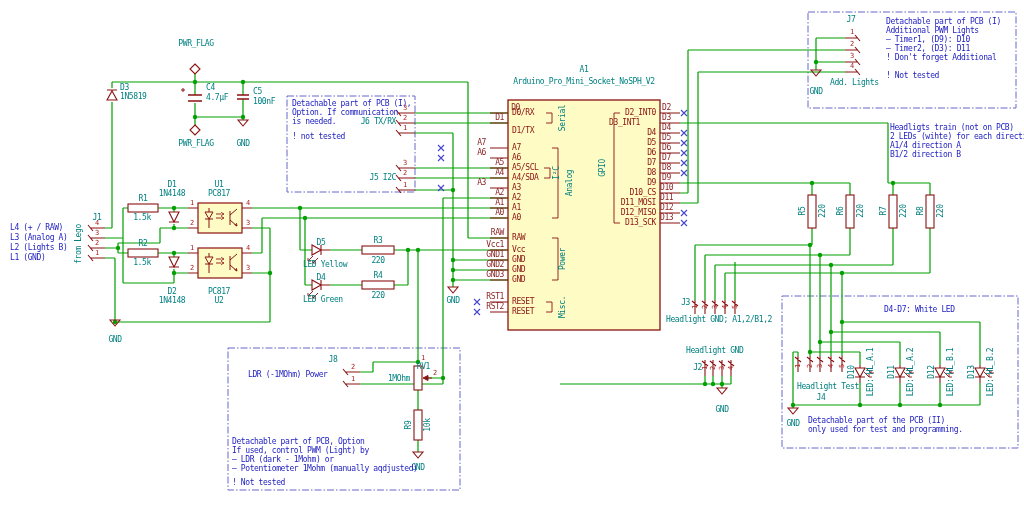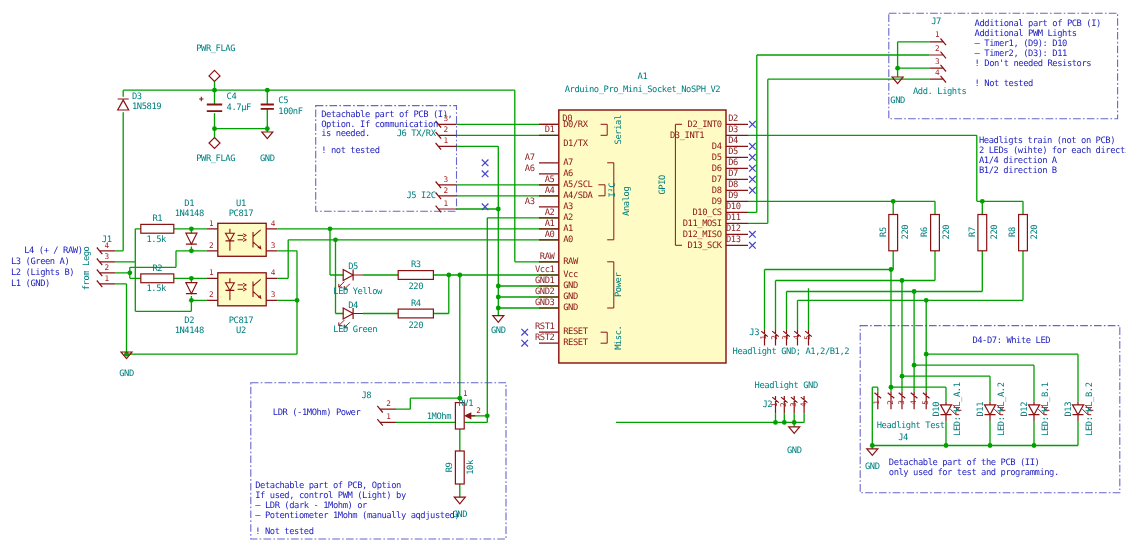--- a/index.html
+++ b/index.html
@@ -268,22 +268,22 @@
 <div class="t teal" style="left:206px;top:94px">4.7μF</div>
 <div class="t teal" style="left:253px;top:88px">C5</div>
 <div class="t teal" style="left:253px;top:98px">100nF</div>
 
 <div class="t teal c" style="left:97px;top:214px">J1</div>
 <div class="t teal rot" style="left:79px;top:244px">from Lego</div>
 <div class="t pnum c" style="left:97px;top:220px">4</div>
 <div class="t pnum c" style="left:97px;top:230px">3</div>
 <div class="t pnum c" style="left:97px;top:240px">2</div>
 <div class="t pnum c" style="left:97px;top:250px">1</div>
-<div class="t blue" style="left:22px;top:224px">L4 (+ / RAW)</div>
-<div class="t blue" style="left:10px;top:234px">L3 (Green A)</div>
+<div class="t blue" style="left:10px;top:224px">L4 (+ / RAW)</div>
+<div class="t blue" style="left:10px;top:234px">L3 (Analog A)</div>
 <div class="t blue" style="left:10px;top:244px">L2 (Lights B)</div>
 <div class="t blue" style="left:10px;top:254px">L1 (GND)</div>
 <div class="t teal c" style="left:115px;top:336px">GND</div>
 
 <div class="t teal c" style="left:143px;top:195px">R1</div>
 <div class="t teal c" style="left:142px;top:214px">1.5k</div>
 <div class="t teal c" style="left:143px;top:240px">R2</div>
 <div class="t teal c" style="left:142px;top:259px">1.5k</div>
 <div class="t teal c" style="left:172px;top:181px">D1</div>
 <div class="t teal c" style="left:172px;top:190px">1N4148</div>
@@ -397,25 +397,25 @@
 <div class="t netlbl" style="left:660px;top:204px">D12</div>
 <div class="t netlbl" style="left:660px;top:214px">D13</div>
 
 <div class="t teal c" style="left:851px;top:16px">J7</div>
 <div class="t pnum c" style="left:852px;top:29px">1</div>
 <div class="t pnum c" style="left:852px;top:41px">2</div>
 <div class="t pnum c" style="left:852px;top:53px">3</div>
 <div class="t pnum c" style="left:852px;top:63px">4</div>
 <div class="t teal" style="left:830px;top:79px">Add. Lights</div>
 <div class="t teal c" style="left:816px;top:88px">GND</div>
-<div class="t blue" style="left:886px;top:18px">Additional part of PCB (I)</div>
+<div class="t blue" style="left:886px;top:18px">Detachable part of PCB (I)</div>
 <div class="t blue" style="left:886px;top:27px">Additional PWM Lights</div>
 <div class="t blue" style="left:886px;top:36px">– Timer1, (D9): D10</div>
 <div class="t blue" style="left:886px;top:45px">– Timer2, (D3): D11</div>
-<div class="t blue" style="left:886px;top:54px">! Don't needed Resistors</div>
+<div class="t blue" style="left:886px;top:54px">! Don't forget Additional</div>
 <div class="t blue" style="left:886px;top:72px">! Not tested</div>
 
 <div class="t blue" style="left:890px;top:124px">Headligts train (not on PCB)</div>
 <div class="t blue" style="left:890px;top:133px">2 LEDs (wihte) for each direction)</div>
 <div class="t blue" style="left:890px;top:142px">A1/4 direction A</div>
 <div class="t blue" style="left:890px;top:151px">B1/2 direction B</div>
 
 <div class="t teal rot" style="left:803px;top:211px">R5</div>
 <div class="t teal rot" style="left:823px;top:211px">220</div>
 <div class="t teal rot" style="left:841px;top:211px">R6</div>

